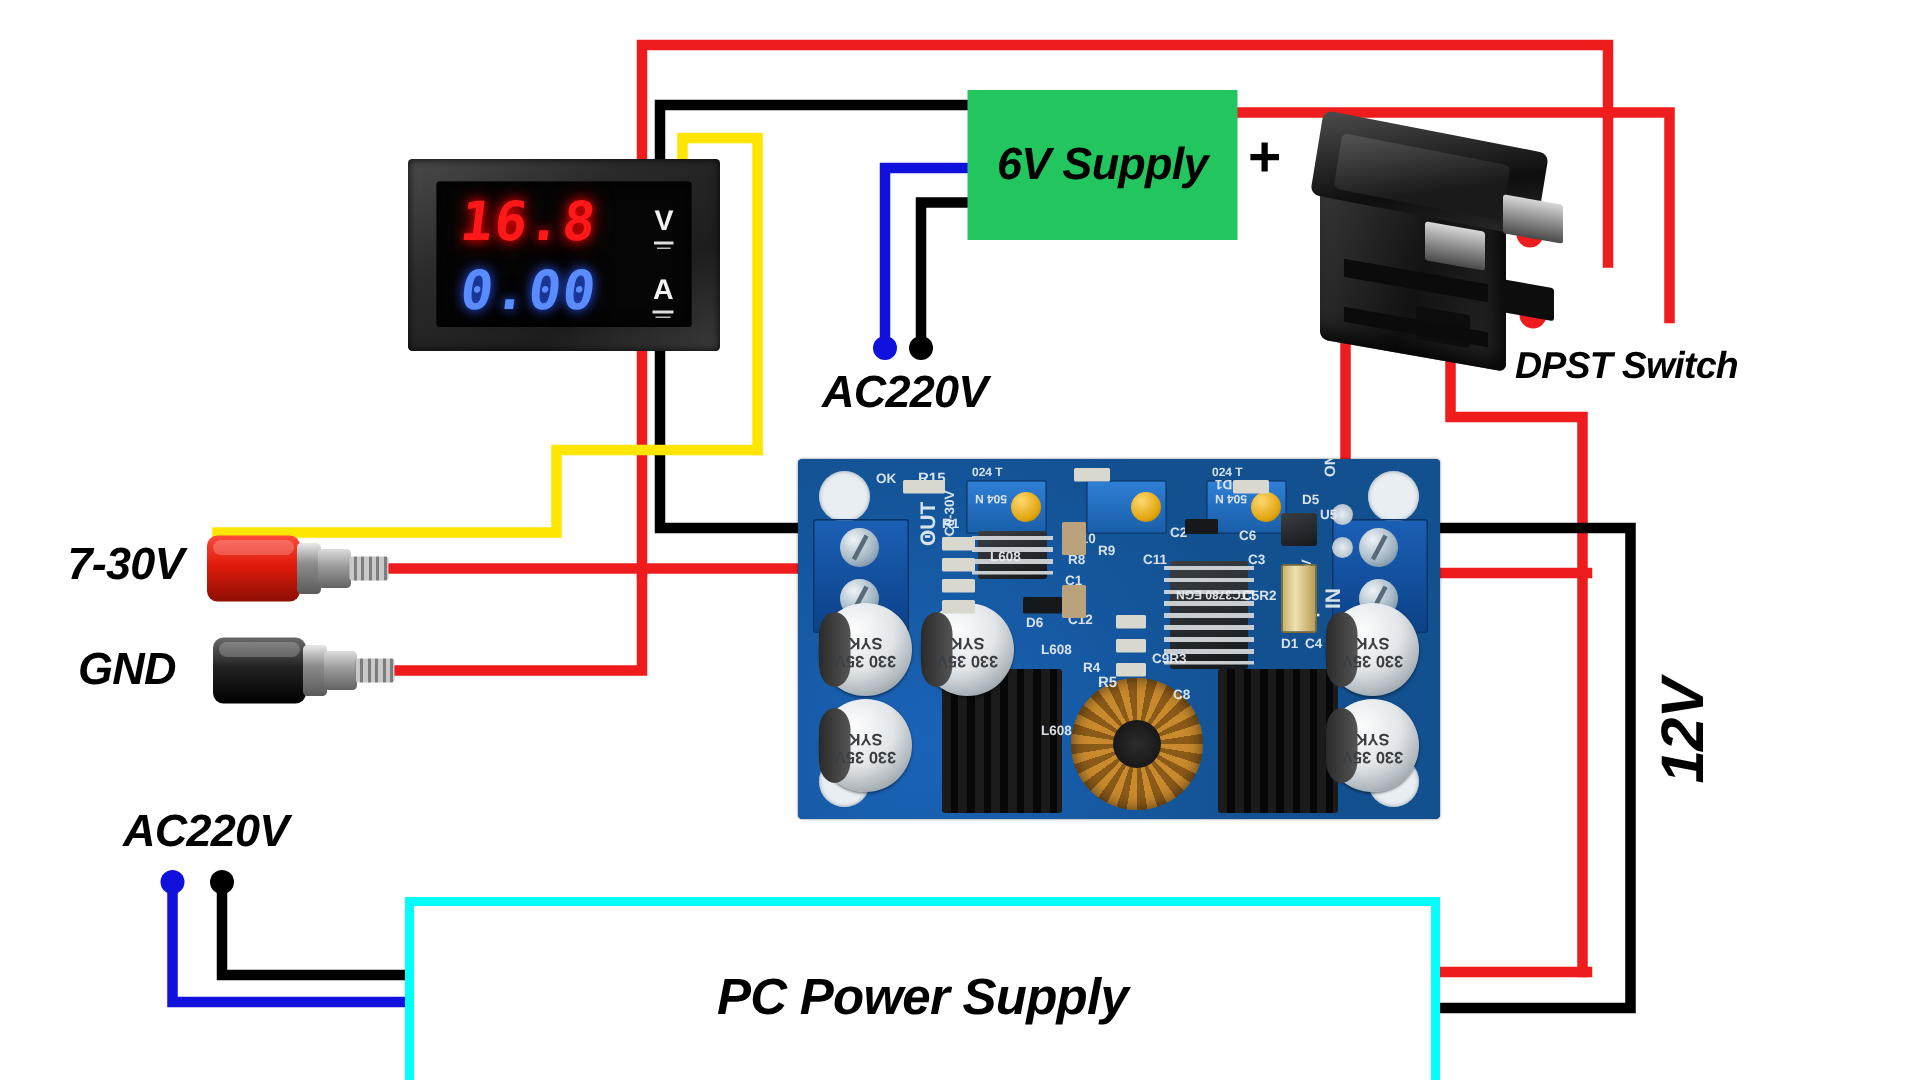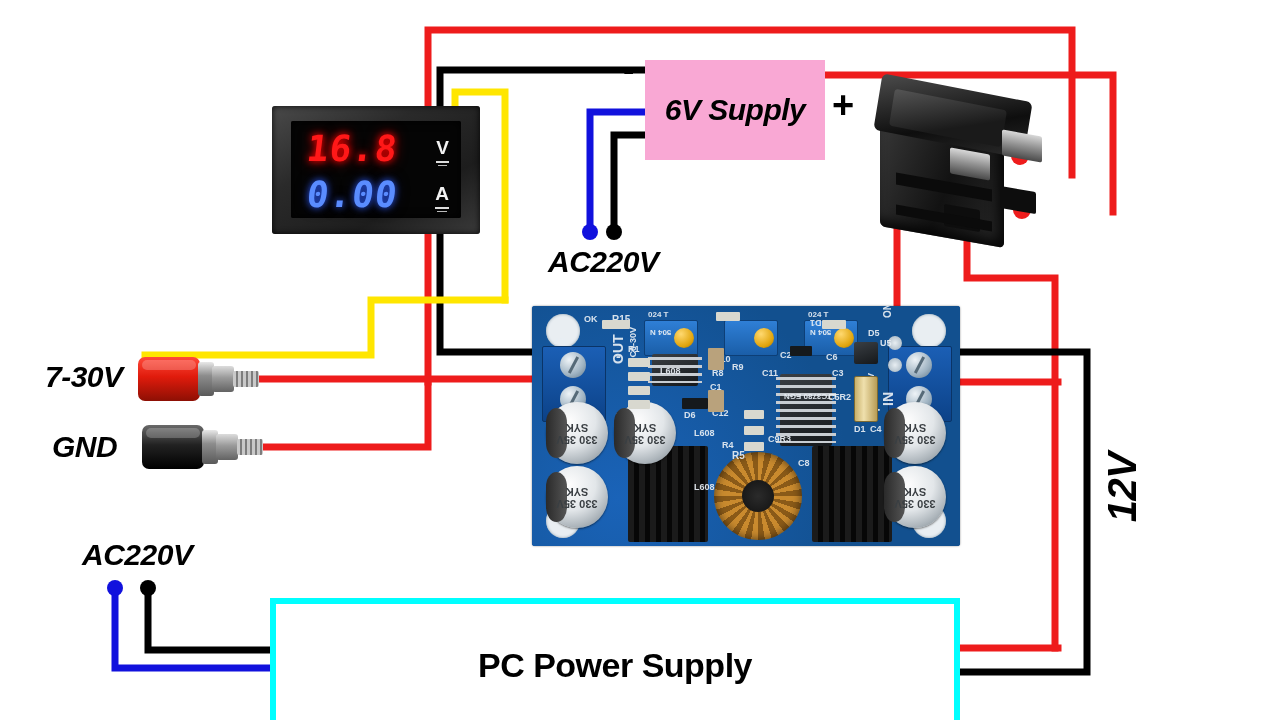--- a/index.html
+++ b/index.html
@@ -42,21 +42,21 @@
     font-weight: bold;
     color: #000000;
     line-height: 1;
   }
 
   
   #supply6v {
     position: absolute;
     left: 645px; top: 60px;
     width: 180px; height: 100px;
-    background: #f9a8d4;
+    background: #22c55e;
     display: flex;
     align-items: center;
     justify-content: center;
   }
   #supply6v .t {
     font-family: "Liberation Sans", sans-serif;
     font-weight: bold;
     font-style: italic;
     font-size: 30px;
     color: #000;
@@ -73,20 +73,21 @@
     box-sizing: border-box;
     background: #ffffff;
   }
   #pcpsu .t {
     position: absolute;
     left: 0; right: 0;
     top: 42px;
     text-align: center;
     font-family: "Liberation Sans", sans-serif;
     font-weight: bold;
+    font-style: italic;
     font-size: 34px;
     color: #000;
     letter-spacing: -0.5px;
   }
 
   
   #meter {
     position: absolute;
     left: 272px; top: 106px;
     width: 208px; height: 128px;
@@ -436,20 +437,21 @@
     <span class="body"></span>
     <span class="bezel"></span>
     <span class="rock"></span>
     <span class="term" style="left:78px; top:66px; width:40px; height:26px;"></span>
     <span class="term" style="left:130px; top:48px; width:40px; height:26px;"></span>
     <span class="termdark" style="left:128px; top:104px; width:36px; height:22px;"></span>
     <span class="termdark" style="left:72px; top:122px; width:36px; height:22px;"></span>
     <span class="groove" style="left:24px; top:96px; width:96px; height:12px;"></span>
     <span class="groove" style="left:24px; top:128px; width:96px; height:10px;"></span>
   </div>
+  <span class="lbl" style="left:1010px; top:230px; font-size:25px;">DPST Switch</span>
 
   <div id="boost">
     <span class="pcb"></span>
 
     <span class="mhole" style="left:14px;  top:8px;"></span>
     <span class="mhole" style="left:380px; top:8px;"></span>
     <span class="mhole" style="left:14px;  top:198px;"></span>
     <span class="mhole" style="left:380px; top:198px;"></span>
 
     <span class="termblk" style="left:10px; top:40px; width:62px; height:74px;"></span>
@@ -535,21 +537,21 @@
     <span class="silk" style="left:248px; top:44px; font-size:9px;">C2</span>
     <span class="silk" style="left:294px; top:46px; font-size:9px;">C6</span>
     <span class="silk" style="left:300px; top:62px; font-size:9px;">C3</span>
     <span class="silk" style="left:296px; top:86px; font-size:9px;">C5R2</span>
     <span class="silk" style="left:176px; top:92px; font-size:9px;">R7</span>
     <span class="silk" style="left:180px; top:102px; font-size:9px;">C12</span>
     <span class="silk" style="left:218px; top:104px; font-size:9px;">R6</span>
     <span class="silk" style="left:200px; top:144px; font-size:10px;">R5</span>
     <span class="silk" style="left:190px; top:134px; font-size:9px;">R4</span>
     <span class="silk" style="left:236px; top:128px; font-size:9px;">C9R3</span>
-    <span class="silk" style="left:250px; top:152px; font-size:9px;margin-left:16px;">C8</span>
+    <span class="silk" style="left:250px; top:152px; font-size:9px;">C8</span>
     <span class="silk" style="left:152px; top:104px; font-size:9px;">D6</span>
     <span class="silk" style="left:322px; top:118px; font-size:9px;">D1</span>
     <span class="silk" style="left:338px; top:118px; font-size:9px;">C4</span>
     <span class="silk" style="left:336px; top:22px; font-size:9px;">D5</span>
     <span class="silk" style="left:348px; top:32px; font-size:9px;">U5</span>
     <span class="silk rot180" style="left:278px; top:12px; font-size:9px;">D1</span>
     <span class="silk" style="left:128px; top:60px; font-size:9px;">L608</span>
     <span class="silk" style="left:162px; top:122px; font-size:9px;">L608</span>
     <span class="silk" style="left:162px; top:176px; font-size:9px;">L608</span>
 

